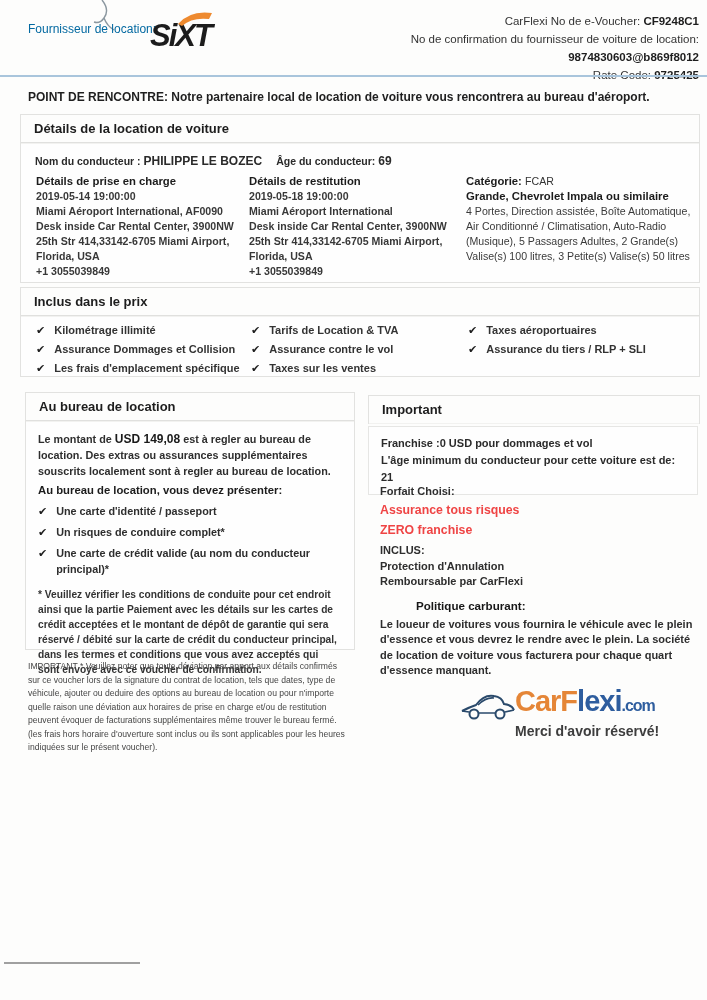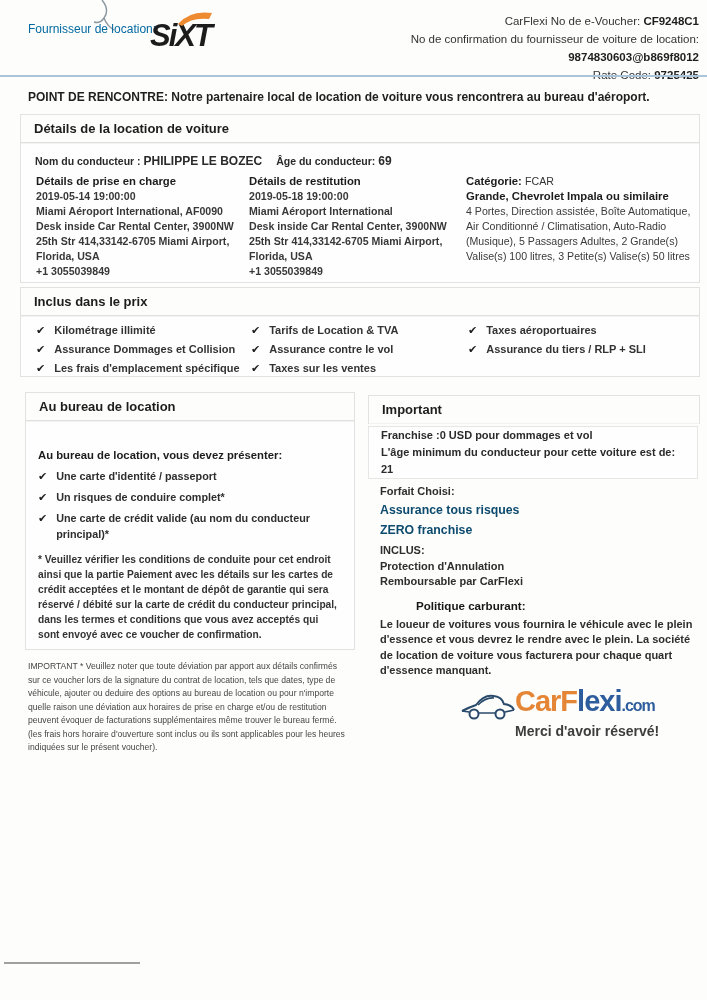--- a/index.html
+++ b/index.html
@@ -49,36 +49,36 @@
   .chk-col{position:absolute;top:8px;font-size:11px;font-weight:600;color:#333;}
   .chk-col1{left:15px;width:215px;}
   .chk-col2{left:230px;width:215px;}
   .chk-col3{left:447px;width:225px;}
   .chk-item{display:flex;gap:9px;margin-bottom:6px;align-items:flex-start;}
   .check{font-weight:900;color:#1d1d1d;font-size:11px;}
   
   .left-box{left:25px;top:392px;width:328px;height:256px;}
   .left-content{padding:10px 12px;font-size:10.8px;line-height:16px;font-weight:600;color:#2e2e2e;}
   .amount{font-weight:800;font-size:12px;color:#1a1a1a;}
-  .present-title{margin-top:16px;font-weight:800;font-size:11.3px;color:#1c1c1c;}
+  .present-title{margin-top:3px;font-weight:800;font-size:11.3px;color:#1c1c1c;}
   .present-list{margin-top:5px;}
   .present-list .chk-item{margin-bottom:5px;}
   .small-note{margin-top:10px;font-size:10.2px;line-height:15px;font-weight:600;color:#333;}
   .important-note{
     position:absolute;left:28px;top:660px;width:318px;
     font-size:8.6px;line-height:13.5px;font-weight:400;color:#454545;
   }
   .right-bar{left:368px;top:395px;width:330px;}
   .right-bar .bar{border:none;}
   .rb{position:absolute;background:#fefefe;border:1px solid #e2e2e0;}
-  .franchise-box{left:368px;top:426px;width:330px;padding:0 12px;box-sizing:border-box;
+  .franchise-box{left:368px;top:426px;width:330px;padding:8px 12px;box-sizing:border-box;
     font-size:11px;line-height:17px;font-weight:600;color:#2b2b2b;background:#fefefe;border:1px solid #e6e6e4;position:absolute;}
   .rtext{position:absolute;left:380px;width:320px;font-size:11px;line-height:15px;color:#2e2e2e;}
   .forfait{top:484px;font-weight:600;}
-  .forfait .pkg{font-size:12.3px;font-weight:800;color:#0c4a6e;line-height:17px;margin-top:3px;}
+  .forfait .pkg{font-size:12.3px;font-weight:800;color:#ef4444;line-height:17px;margin-top:3px;}
   .inclus{top:543px;font-weight:600;line-height:15.5px;}
   .fuel{top:598px;font-weight:600;width:322px;line-height:15.5px;}
   .fuel-title{font-weight:800;font-size:11.6px;color:#171717;margin-bottom:3px;padding-left:36px;}
   
   .cf-logo{position:absolute;left:460px;top:683px;width:220px;height:70px;}
   .cf-car{position:absolute;left:0px;top:8px;}
   .cf-word{position:absolute;left:55px;top:2px;font-size:29px;font-weight:800;letter-spacing:-1px;font-family:"Liberation Sans",sans-serif;}
   .cf-orange{color:#e58637;}
   .cf-blue{color:#2e5d9e;}
   .cf-com{font-size:16px;font-weight:800;color:#2e5d9e;}
@@ -181,20 +181,21 @@
             <span class="check">✔</span>
             <span>Assurance du tiers / RLP + SLI</span>
           </div>
       </div>
     </div>
   </div>
 
   <div class="box left-box">
     <div class="bar">Au bureau de location</div>
     <div class="left-content">
+      <div><span>Le montant de </span><span class="amount">USD 149,08</span><span> est à regler au bureau de location. Des extras ou assurances supplémentaires souscrits localement sont à regler au bureau de location.</span></div>
       <div class="present-title">Au bureau de location, vous devez présenter:</div>
       <div class="present-list">
         <div class="chk-item">
             <span class="check">✔</span>
             <span>Une carte d'identité / passeport</span>
           </div>
         <div class="chk-item">
             <span class="check">✔</span>
             <span>Un risques de conduire complet*</span>
           </div>

